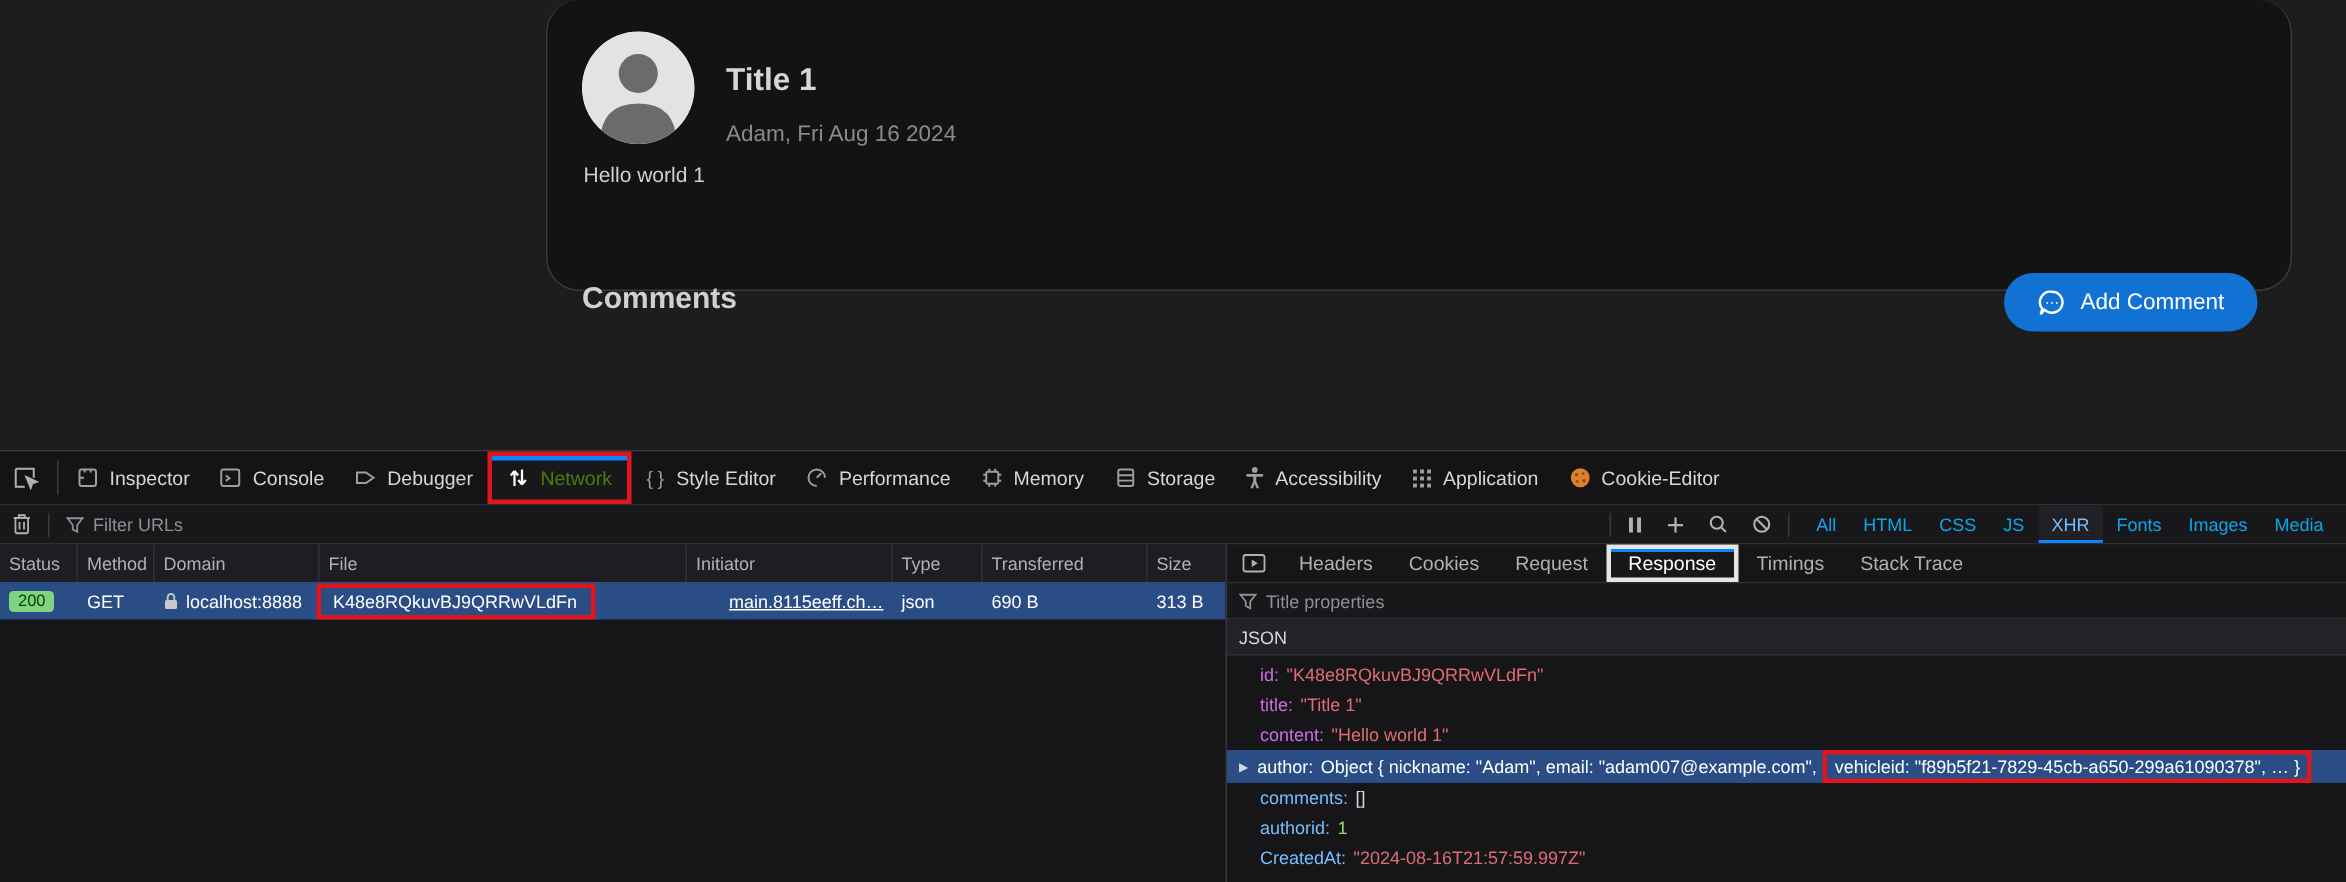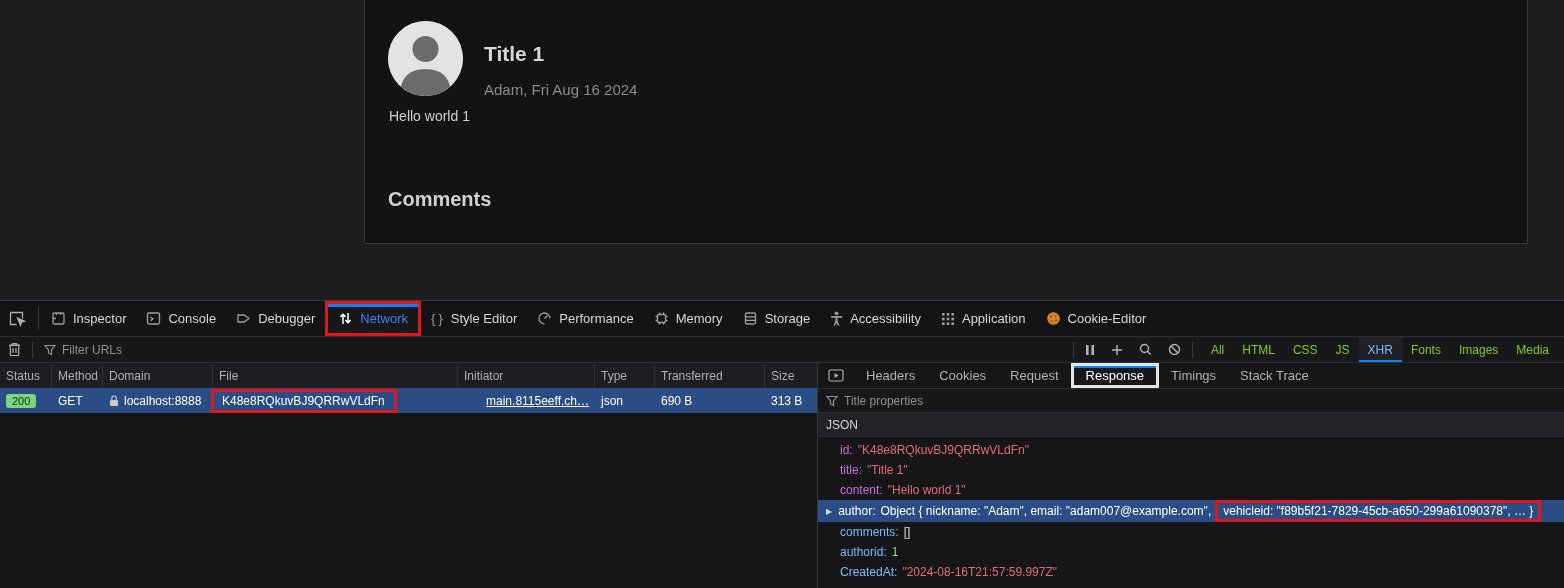--- a/index.html
+++ b/index.html
@@ -2,22 +2,22 @@
 <html><head>
 <meta charset="utf-8">
 <style>
   * { margin:0; padding:0; box-sizing:border-box; }
   html,body { width:1564px; height:588px; overflow:hidden; background:#1c1c1c;
               font-family:"Liberation Sans", sans-serif; }
   .stage { position:relative; width:1564px; height:588px; }
 
   
   .page-area { position:absolute; top:0; left:0; width:1564px; height:300px; background:#1d1d1d; }
-  .post-card { position:absolute; top:0; left:364px; width:1164px; height:244px; background:#131313;
-               border-left:1px solid #3a3a3a; border-right:1px solid #3a3a3a; border-bottom:1px solid #3a3a3a; }
+  .post-card { position:absolute; top:0; left:364px; width:1164px; height:194px; background:#131313;
+               border-left:1px solid #3a3a3a; border-right:1px solid #3a3a3a; border-bottom:1px solid #3a3a3a;border-radius:22px; }
   .avatar { position:absolute; top:21px; left:23px; width:75px; height:75px; border-radius:50%;
             background:#e3e3e3; overflow:hidden; }
   .avatar svg { display:block; }
   .post-title { position:absolute; top:42px; left:119px; font-size:21px; font-weight:bold; color:#d6d6d6; }
   .post-byline { position:absolute; top:81px; left:119px; font-size:15px; color:#8a8a8a; }
   .post-body { position:absolute; top:108px; left:24px; font-size:14px; color:#d0d0d0; }
   .comments-heading { position:absolute; top:188px; left:23px; font-size:20px; font-weight:bold; color:#d0d0d0; }
   .add-comment-btn { position:absolute; top:182px; left:971px; height:39px; padding:0 22px;
                      display:flex; align-items:center; gap:9px; background:#1272d4; color:#fff;
                      border:none; border-radius:20px; font-size:15px; cursor:pointer;
@@ -38,21 +38,21 @@
   .dt-tab.annotated { border:3px solid #e0161d; }
   .brace-icon { font-size:13px; color:#9e9ea2; letter-spacing:1px; }
 
   .dt-toolbar { height:26px; display:flex; align-items:center; background:#18181b; border-bottom:1px solid #2f2f33;
                 font-size:12px; color:#b1b1b3;justify-content:space-between; }
   .tb-icon { display:flex; align-items:center; padding:0 8px; height:100%; }
   .tb-sep { width:1px; height:16px; background:#38383d; margin:0 3px; }
   .filter-input { display:flex; align-items:center; gap:6px; color:#8f8f95; padding-left:8px; flex:1; }
   .tb-right { display:flex; align-items:center; height:100%; }
   .type-filters { display:flex; align-items:center; height:100%; margin:0 6px; }
-  .type-filter { padding:0 9px; height:100%; display:flex; align-items:center; color:#84cc16; position:relative; }
+  .type-filter { padding:0 9px; height:100%; display:flex; align-items:center; color:#0ea5e9; position:relative; }
   .type-filter.active { color:#75bfff; background:#202025; }
   .type-filter.active::after { content:""; position:absolute; left:0; right:0; bottom:0; height:2px; background:#0a84ff; }
 
   .dt-main { display:flex; height:226px; }
 
   
   .net-table { width:817px; display:flex; flex-direction:column; background:#161619; }
   .tbl-header { display:flex; height:25px; background:#1e1e22; color:#b1b1b3; font-size:12px; }
   .tbl-header .col { display:flex; align-items:center; padding-left:6px; border-right:1px solid #323237; overflow:hidden; white-space:nowrap; }
   .tbl-row { display:flex; height:25px; background:#2b4d85; color:#fff; font-size:12px; align-items:center; }
@@ -101,20 +101,29 @@
         <svg width="75" height="75" viewBox="0 0 75 75">
           <circle cx="37.5" cy="37.5" r="37.5" fill="#e3e3e3"></circle>
           <circle cx="37.5" cy="28" r="13" fill="#6b6b6b"></circle>
           <path d="M12 75 Q12 48 37.5 48 Q63 48 63 75 Z" fill="#6b6b6b"></path>
         </svg>
       </div>
       <div class="post-title">Title 1</div>
       <div class="post-byline">Adam, Fri Aug 16 2024</div>
       <div class="post-body">Hello world 1</div>
       <div class="comments-heading">Comments</div>
+      <button class="add-comment-btn">
+        <svg width="20" height="20" viewBox="0 0 20 20" fill="none" stroke="#fff" stroke-width="1.6">
+          <path d="M10 2.5 a7 7 0 1 1 -4.9 12 L2.5 17.5 l1-3.7 A7 7 0 0 1 10 2.5 Z"></path>
+          <circle cx="6.8" cy="10" r="0.6" fill="#fff" stroke="none"></circle>
+          <circle cx="10" cy="10" r="0.6" fill="#fff" stroke="none"></circle>
+          <circle cx="13.2" cy="10" r="0.6" fill="#fff" stroke="none"></circle>
+        </svg>
+        <span>Add Comment</span>
+      </button>
     </div>
   </div>
 
   <div class="devtools">
 
     <div class="dt-tabbar">
       <div class="dt-tool">
         <svg width="18" height="16" viewBox="0 0 18 16" fill="none" stroke="currentColor" stroke-width="1.3">
           <path d="M1.5 1.5 h12 v6"></path>
             <path d="M1.5 1.5 v12 h6"></path>
@@ -153,21 +162,21 @@
       </div>
 
       <div class="dt-tab active annotated">
         <span class="active-line"></span>
         <span class="ticon" style="color:#fff">
           <svg width="15" height="15" viewBox="0 0 15 15" fill="none" stroke="currentColor" stroke-width="1.5">
             <path d="M5 13 V3 M5 3 l-2.5 3 M5 3 l2.5 3"></path>
               <path d="M10 2 v10 M10 12 l-2.5 -3 M10 12 l2.5 -3"></path>
           </svg>
           </span>
-        <span style="color:#3b82f6">Network</span>
+        <span style="color:#4d7c0f">Network</span>
       </div>
 
       <div class="dt-tab">
         <span class="ticon brace-icon">{ }</span>
         <span>Style Editor</span>
       </div>
 
       <div class="dt-tab">
         <span class="ticon">
           <svg width="15" height="15" viewBox="0 0 15 15" fill="none" stroke="currentColor" stroke-width="1.3">

